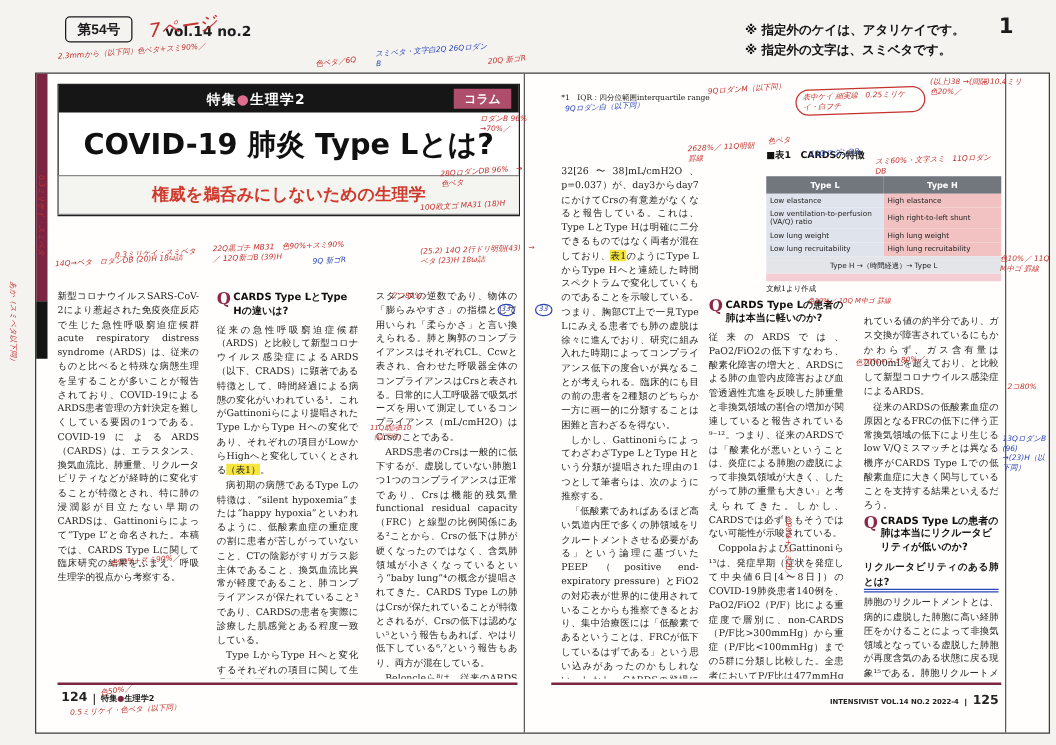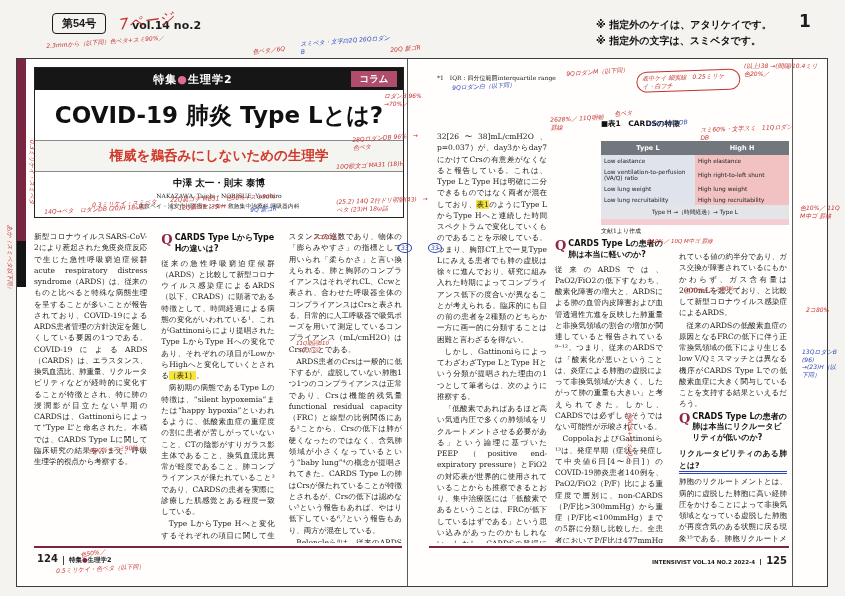--- a/index.html
+++ b/index.html
@@ -6,21 +6,21 @@
   .canvas{position:relative;width:845px;height:596px;background:#f4f3f0;overflow:hidden;
           font-family:"DejaVu Serif",serif;color:#1c1c1c;}
   
   .issue-box{position:absolute;left:52px;top:13px;border:1.4px solid #1a1a1a;border-radius:4px;
              padding:2px 9px;font-family:Liberation Sans, sans-serif;font-weight:bold;font-size:11px;}
   .vol{position:absolute;left:132px;top:19px;font-family:"DejaVu Sans",sans-serif;font-weight:bold;font-size:11px;}
   .notice{position:absolute;left:596px;top:17px;font-family:"DejaVu Sans",sans-serif;font-weight:bold;
           font-size:10px;line-height:1.6;color:#111;}
   .sheetno{position:absolute;left:799px;top:11px;font-family:"DejaVu Sans",sans-serif;font-weight:bold;font-size:17px;}
   
-  .sheet{position:absolute;left:16px;top:58px;width:810px;height:527px;background:#fffefc;border:1px solid #3c3c3c;}
+  .sheet{position:absolute;left:28px;top:58px;width:810px;height:527px;background:#fffefc;border:1px solid #3c3c3c;}
   .vline{position:absolute;top:0;bottom:0;width:1px;background:#5a5a5a;}
   .tab-maroon{position:absolute;left:0;top:0;width:9px;height:182px;background:#7a2642;}
   .tab-black{position:absolute;left:0;top:182px;width:9px;height:46px;background:#141414;}
   
   .titlebox{position:absolute;left:17px;top:8px;width:368px;border:1.2px solid #222;background:#fff;}
   .tb-bar{display:flex;height:22px;background:#161616;color:#fff;font-family:"DejaVu Sans",sans-serif;align-items:center;}
   .tb-series{flex:1;text-align:center;font-size:11px;font-weight:bold;letter-spacing:1px;}
   .tb-dot{color:#de6e8e;}
   .tb-badge{width:46px;height:16px;margin:3px 6px 3px 0;background:#ae4e6c;color:#fff;font-size:9.5px;
             font-weight:bold;display:flex;align-items:center;justify-content:center;}
@@ -95,35 +95,30 @@
 
     <div class="titlebox">
       <div class="tb-bar">
         <div class="tb-series">
           <span>特集</span><span class="tb-dot">●</span><span>生理学2</span>
         </div>
         <div class="tb-badge">コラム</div>
       </div>
       <div class="tb-title">COVID-19 肺炎 Type Lとは?</div>
       <div class="tb-sub">権威を鵜呑みにしないための生理学</div>
-      <div class="tb-auth">
-        <div class="ja">中澤 太一・則末 泰博</div>
-        <div class="en">NAKAZAWA, Taichi・NORISUE, Yasuhiro</div>
-        <div class="af">東京ベイ・浦安市川医療センター 救急集中治療科 呼吸器内科</div>
-      </div>
     </div>
 
     <div class="lcols">
       <div class="col">
         <p class="ni">新型コロナウイルスSARS-CoV-2により惹起された免疫炎症反応で生じた急性呼吸窮迫症候群acute respiratory distress syndrome（ARDS）は、従来のものと比べると特殊な病態生理を呈することが多いことが報告されており、COVID-19によるARDS患者管理の方針決定を難しくしている要因の1つである。COVID-19によるARDS（CARDS）は、エラスタンス、換気血流比、肺重量、リクルータビリティなどが経時的に変化することが特徴とされ、特に肺の浸潤影が目立たない早期のCARDSは、Gattinoniらによって“Type L”と命名された。本稿では、CARDS Type Lに関して臨床研究の結果をふまえ、呼吸生理学的視点から考察する。</p>
       </div>
       <div class="col">
         <div class="qh">
           <span class="qmark">Q</span>
-          <span>CARDS Type LからType Hの違いは?</span>
+          <span>CARDS Type LとType Hの違いは?</span>
         </div>
         <p class="ni"><span>従来の急性呼吸窮迫症候群（ARDS）と比較して新型コロナウイルス感染症によるARDS（以下、CRADS）に顕著である特徴として、時間経過による病態の変化がいわれている¹。これがGattinoniらにより提唱されたType LからType Hへの変化であり、それぞれの項目がLowからHighへと変化していくとされる</span><span class="hl">（表1）</span><span>。</span></p>
         <p>病初期の病態であるType Lの特徴は、“silent hypoxemia”または“happy hypoxia”といわれるように、低酸素血症の重症度の割に患者が苦しがっていないこと、CTの陰影がすりガラス影主体であること、換気血流比異常が軽度であること、肺コンプライアンスが保たれていること³であり、CARDSの患者を実際に診療した肌感覚とある程度一致している。</p>
         <p>Type LからType Hへと変化するそれぞれの項目に関して生理学的側面から解説する。</p>
 
       </div>
       <div class="col">
         <p class="ni">スタンスの逆数であり、物体の「膨らみやすさ」の指標として用いられ「柔らかさ」と言い換えられる。肺と胸郭のコンプライアンスはそれぞれCL、Ccwと表され、合わせた呼吸器全体のコンプライアンスはCrsと表される。日常的に人工呼吸器で吸気ポーズを用いて測定しているコンプライアンス（mL/cmH2O）はCrsのことである。</p>
         <p>ARDS患者のCrsは一般的に低下するが、虚脱していない肺胞1つ1つのコンプライアンスは正常であり、Crsは機能的残気量functional residual capacity（FRC）と線型の比例関係にある²ことから、Crsの低下は肺が硬くなったのではなく、含気肺領域が小さくなっているという“baby lung”⁴の概念が提唱されてきた。CARDS Type Lの肺はCrsが保たれていることが特徴とされるが、Crsの低下は認めない⁵という報告もあれば、やはり低下している⁶,⁷という報告もあり、両方が混在している。</p>
         <p>Beloncleら⁸は、従来のARDSとCARDSの患者を比較し、day1はCARDS群でわずかに有意にCrsが高かった（中央値[IQR*¹]、35[28〜44]vs.</p>
@@ -143,21 +138,21 @@
       <p>しかし、GattinoniらによってわざわざType LとType Hという分類が提唱された理由の1つとして筆者らは、次のように推察する。</p>
       <p>「低酸素であればあるほど高い気道内圧で多くの肺領域をリクルートメントさせる必要がある」という論理に基づいたPEEP（positive end-expiratory pressure）とFiO2の対応表が世界的に使用されていることからも推察できるとおり、集中治療医には「低酸素であるということは、FRCが低下しているはずである」という思い込みがあったのかもしれない。しかし、CARDSの登場によって、FRCが保たれているにもかかわらず低酸素である病態を頻繁に経験するようになり、肺胞の虚脱以外の病態生理とPEEPを上げる以外の対応を考える必要性を喚起する必要があったのかもしれない。</p>
     </div>
 
     <div class="rtable">
       <div class="rt-title"><span>■表1</span>　<span>CARDSの特徴</span></div>
       <table class="rt">
         <thead>
           <tr>
             <th style="width:50%">Type L</th>
-            <th>High H</th>
+            <th>Type H</th>
           </tr>
         </thead>
         <tbody>
           <tr>
             <td class="cl">Low elastance</td>
             <td class="ch">High elastance</td>
           </tr>
           <tr>
             <td class="cl">Low ventilation-to-perfusion (VA/Q) ratio</td>
             <td class="ch">High right-to-left shunt</td>

